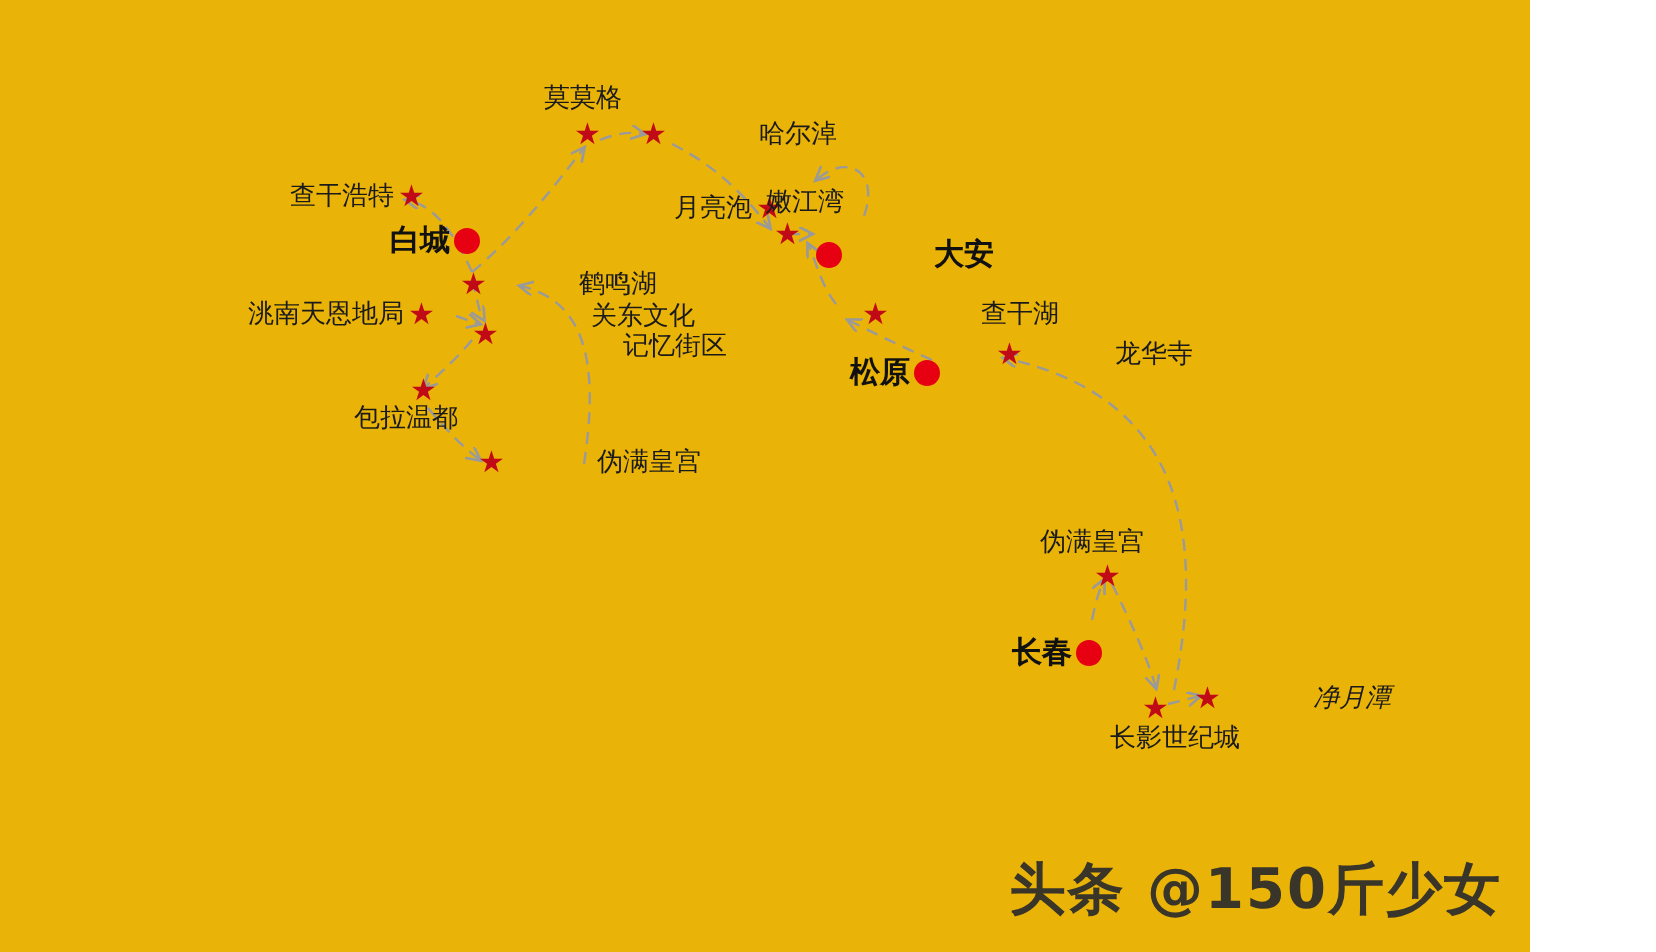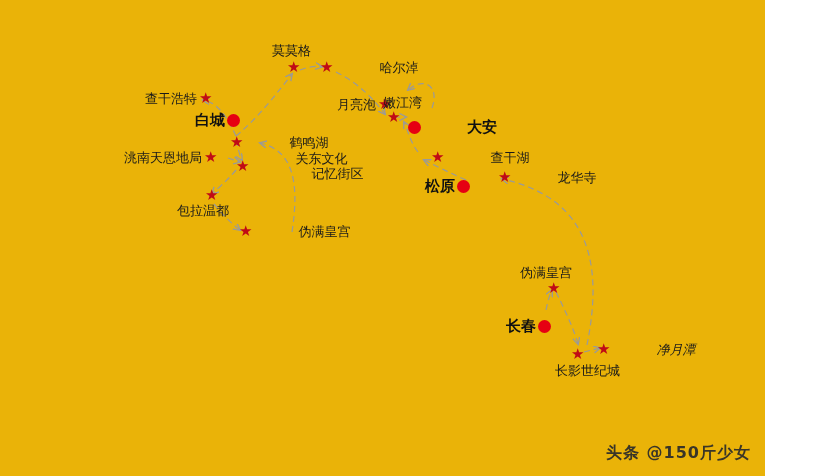--- a/index.html
+++ b/index.html
@@ -64,21 +64,21 @@
   .right-label .lbl { margin-left: 2px; padding-left: 44px; }
   .stacked {
     line-height: 1.15;
     text-align: left;
   }
   .stacked .line2 { display: block; margin-left: 16px; }
   #watermark {
     position: absolute;
     right: 14px;
     bottom: 12px;
-    font-size: 16px;
+    font-size: 28px;
     font-weight: bold;
     color: #2b2b2b;
     letter-spacing: 1px;
     opacity: .92;
   }
 </style>
 </head>
 <body>
 
 <div id="map-root">

